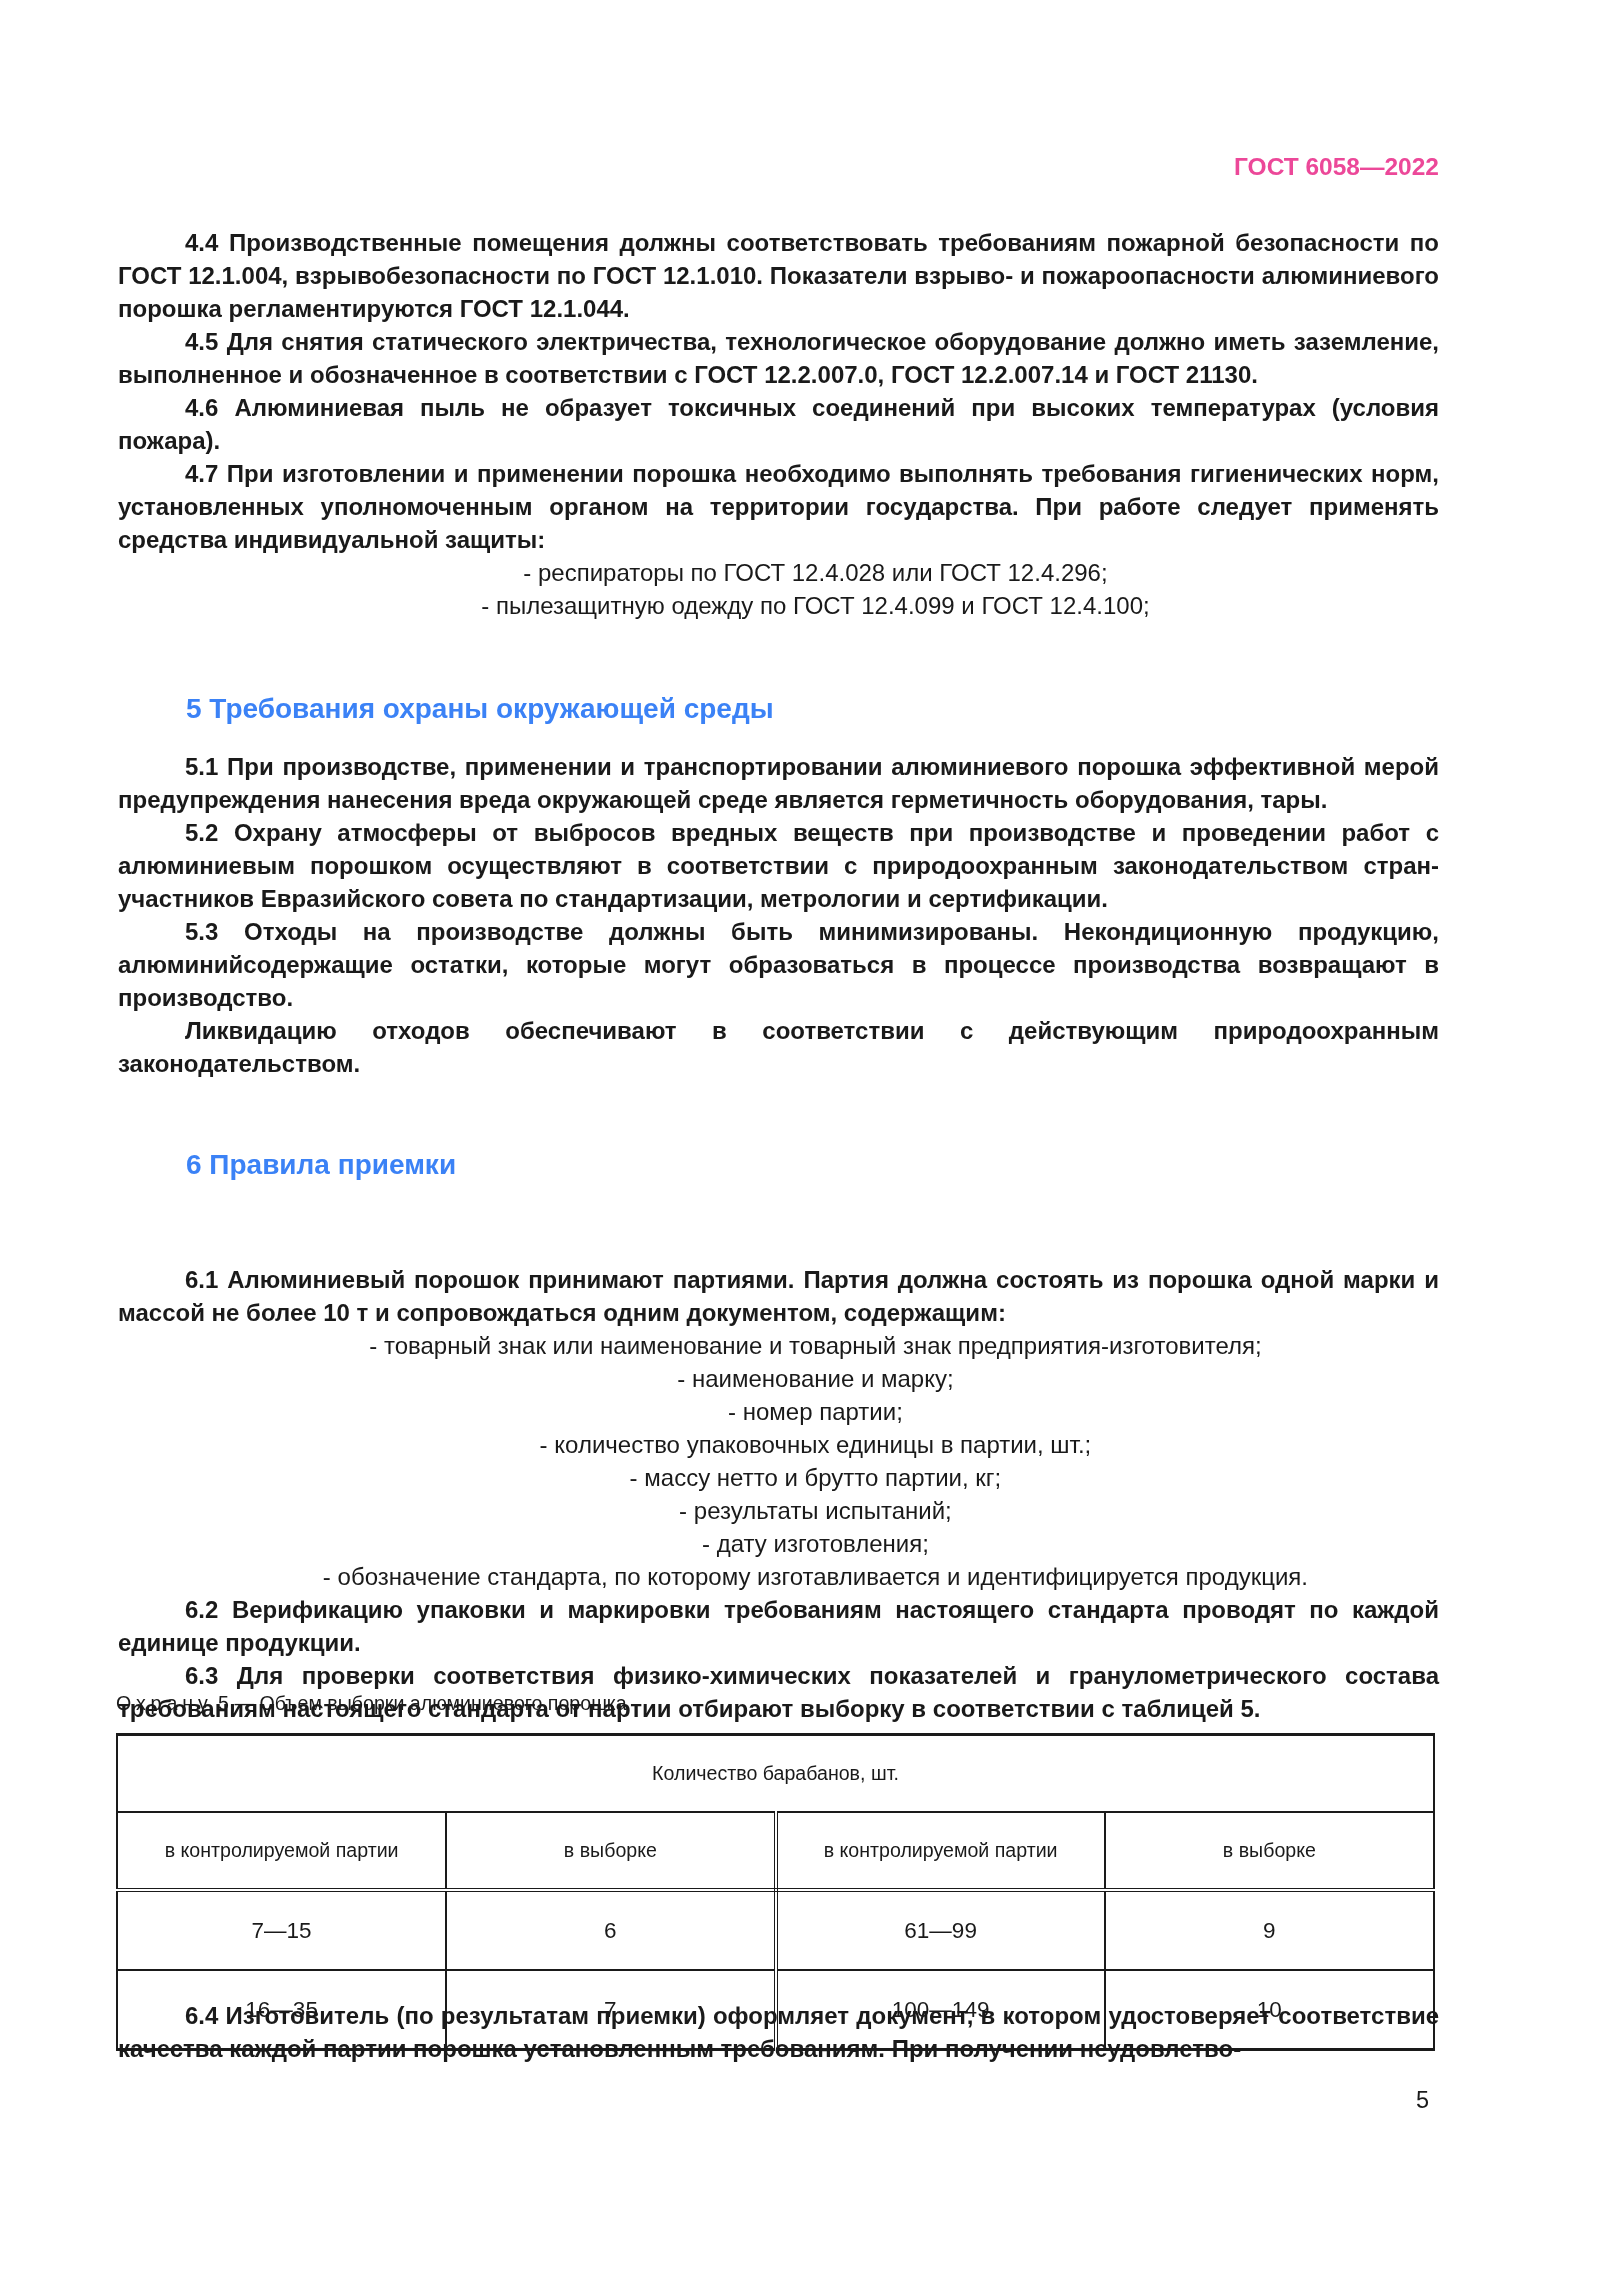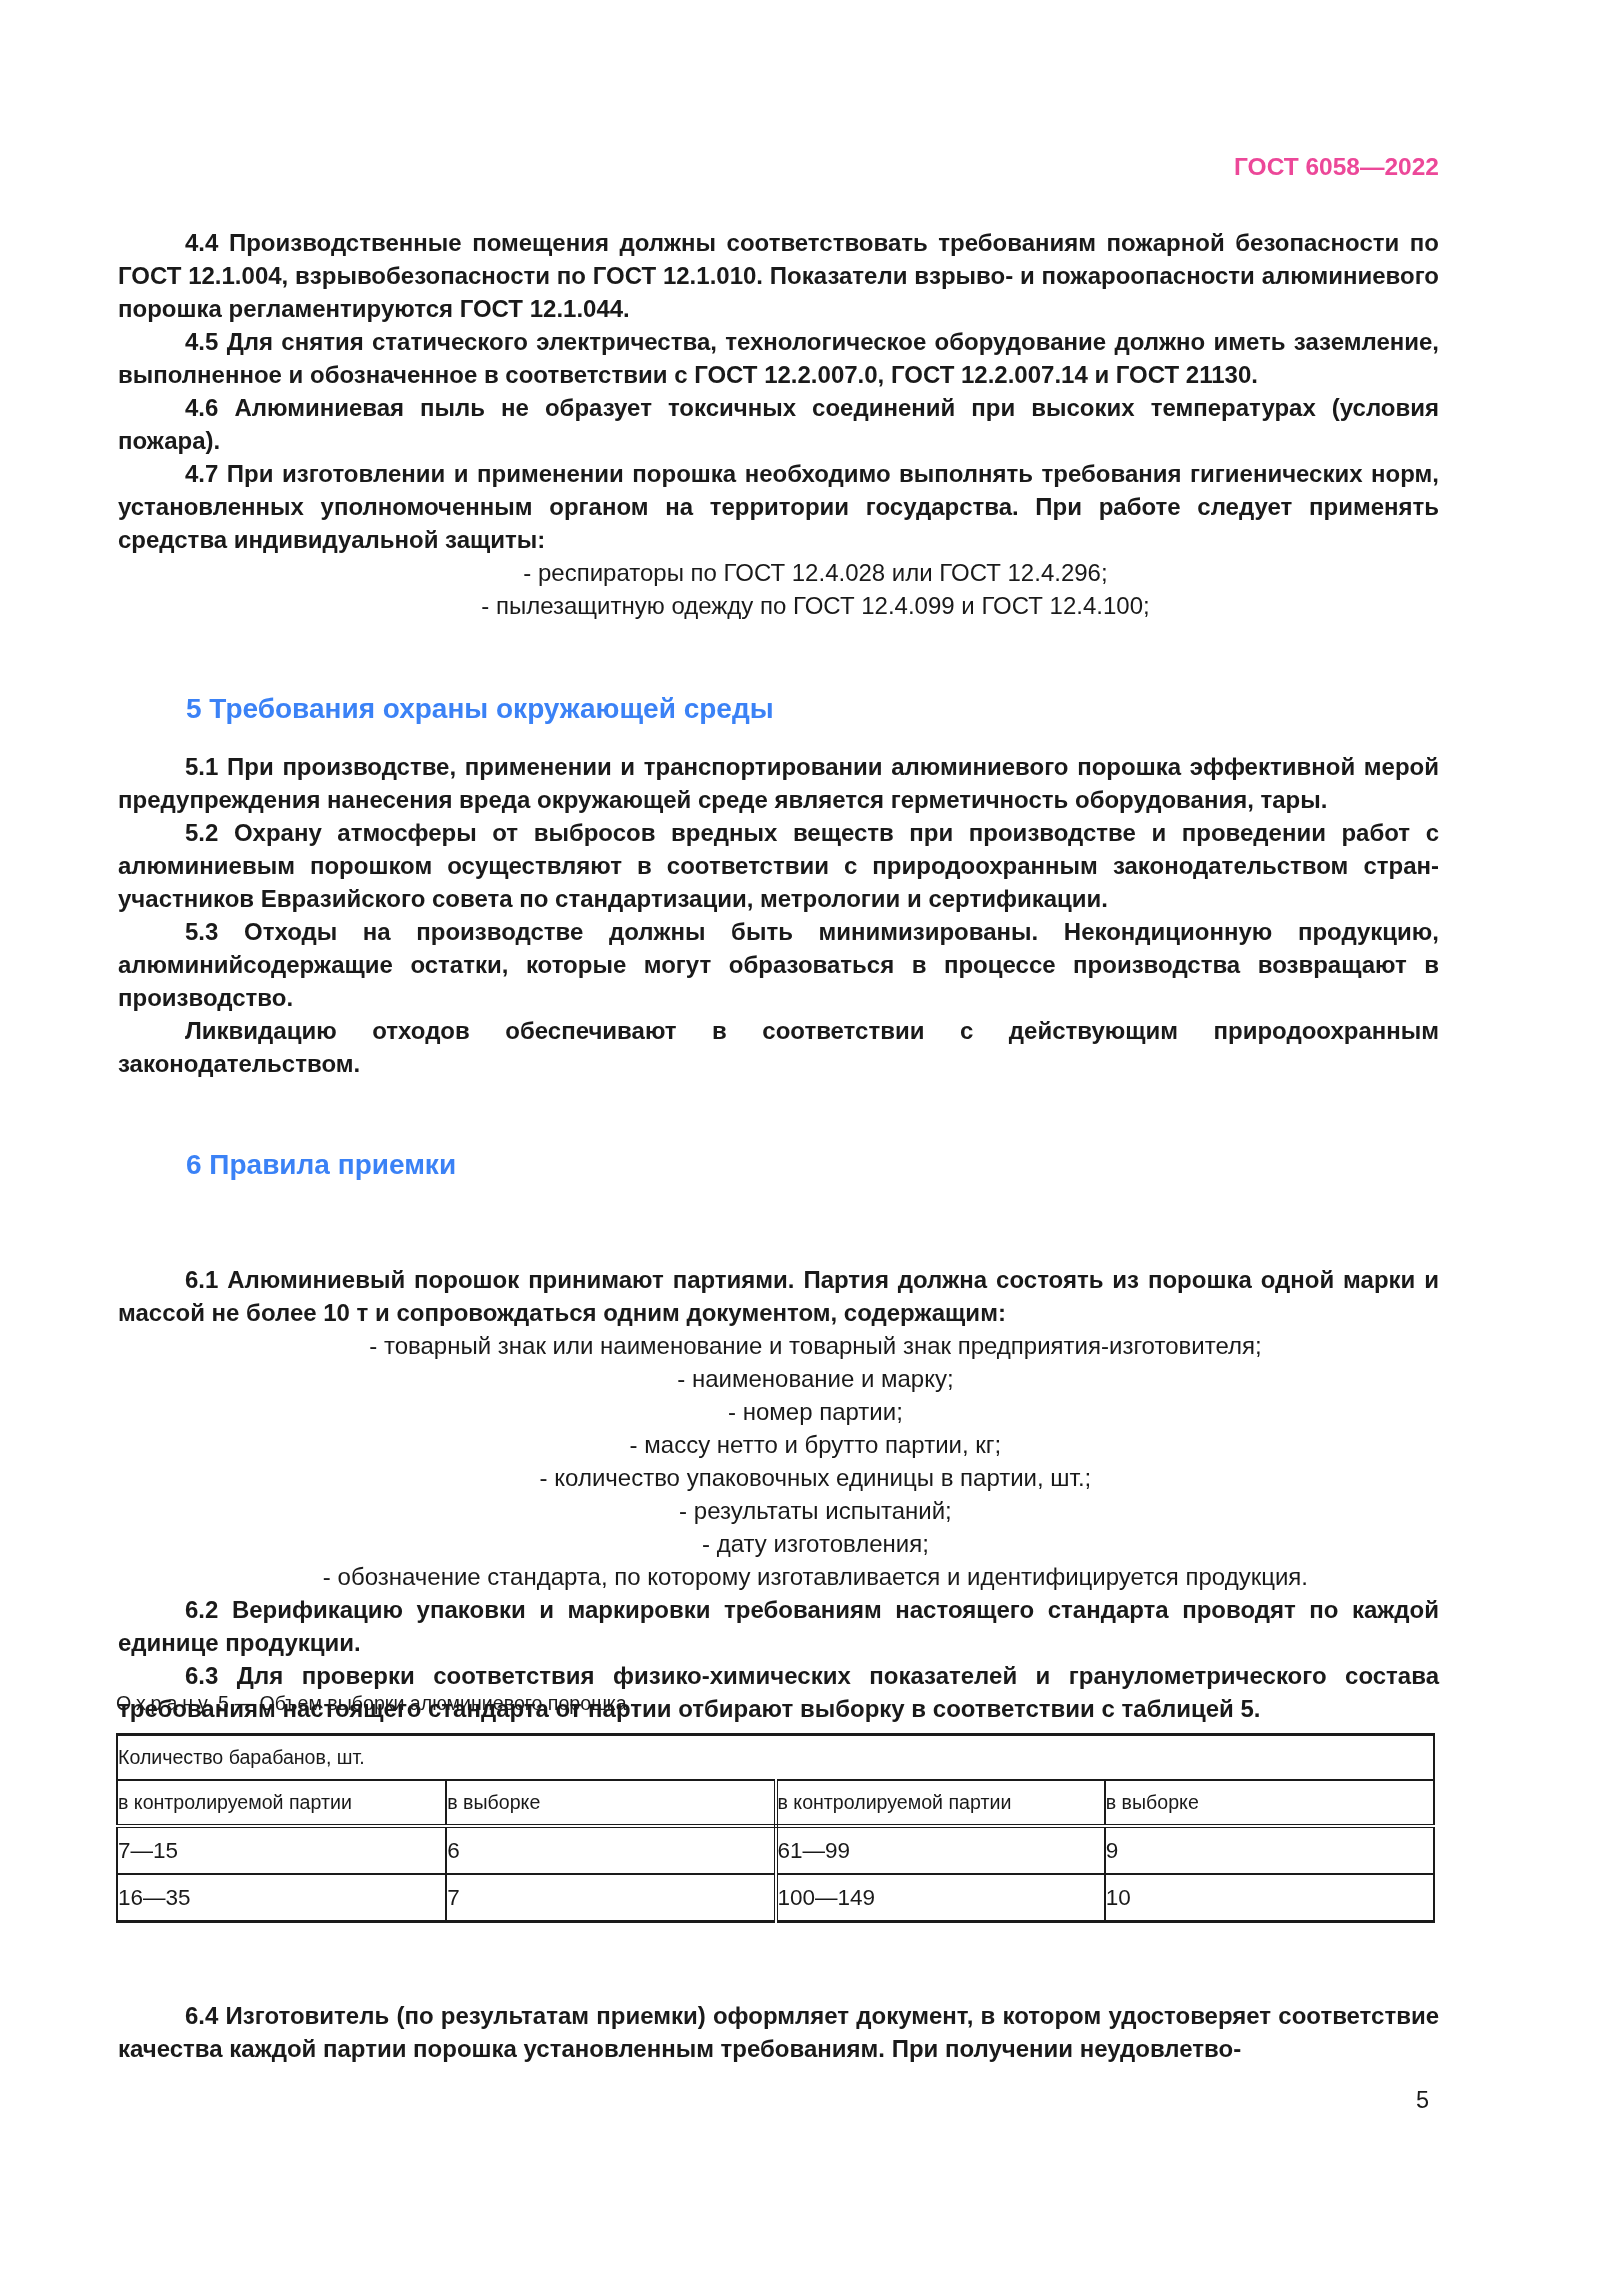--- a/index.html
+++ b/index.html
@@ -7,21 +7,21 @@
          font-family: "Liberation Sans", "DejaVu Sans", sans-serif; color: #1a1a1a; }
   .doc-header { position: absolute; right: 182px; top: 151px; font-weight: bold; font-size: 24.5px; line-height: 31px; color: #ec4899; }
   .block { position: absolute; left: 118px; width: 1321px; font-size: 24px; line-height: 33px; }
   .p { margin: 0; text-align: justify; text-indent: 67px; font-weight: bold; }
   .li { margin: 0; padding-left: 67px; text-align: center; }
   .li .dash { display: inline-block; width: 21.6px; }
   .h { position: absolute; left: 186px; font-weight: bold; font-size: 28px; line-height: 35px; color: #3b82f6; margin: 0; }
   .caption { position: absolute; left: 116px; font-size: 19.6px; line-height: 25.5px; }
   .caption .spaced { letter-spacing: 4.9px; }
   table.t5 { position: absolute; left: 116px; top: 1733px; width: 1319px; border-collapse: collapse; font-size: 20.6px; }
-  table.t5 td { border: 2px solid #1a1a1a; padding: 0; }
+  table.t5 td { border: 2px solid #1a1a1a; text-align: center; padding: 16px; }
   table.t5 tr.h1 td { height: 43px; border-top: 3.9px solid #1a1a1a; font-size: 19.6px; }
   table.t5 tr.h2 td { height: 43px; font-size: 19.6px; border-bottom: 4.9px double #1a1a1a; }
   table.t5 tr.r td { height: 45px; font-size: 22.5px; }
   table.t5 tr.r1 td { border-bottom: 3.9px solid #1a1a1a; }
   table.t5 tr.r3 td { border-bottom: 3.9px solid #1a1a1a; }
   table.t5 td.dbl { border-right: 4.9px double #1a1a1a; }
   .page-num { position: absolute; right: 192px; top: 2086px; font-size: 23.5px; line-height: 29px; }
 </style>
 </head>
 <body>
@@ -44,22 +44,22 @@
   <p class="p">5.3 Отходы на производстве должны быть минимизированы. Некондиционную продукцию, алюминийсодержащие остатки, которые могут образоваться в процессе производства возвращают в производство.</p>
   <p class="p">Ликвидацию отходов обеспечивают в соответствии с действующим природоохранным законодательством.</p>
 </div>
 
 <h2 class="h" style="top:1147px;">6  Правила приемки</h2>
 <div class="block" style="top:1263px;">
   <p class="p">6.1 Алюминиевый порошок принимают партиями. Партия должна состоять из порошка одной марки и массой не более 10 т и сопровождаться одним документом, содержащим:</p>
   <p class="li"><span class="dash">-</span><span>товарный знак или наименование и товарный знак предприятия-изготовителя;</span></p>
   <p class="li"><span class="dash">-</span><span>наименование и марку;</span></p>
   <p class="li"><span class="dash">-</span><span>номер партии;</span></p>
+  <p class="li"><span class="dash">-</span><span>количество упаковочных единицы в партии, шт.;</span></p>
   <p class="li"><span class="dash">-</span><span>массу нетто и брутто партии, кг;</span></p>
-  <p class="li"><span class="dash">-</span><span>количество упаковочных единицы в партии, шт.;</span></p>
   <p class="li"><span class="dash">-</span><span>результаты испытаний;</span></p>
   <p class="li"><span class="dash">-</span><span>дату изготовления;</span></p>
   <p class="li"><span class="dash">-</span><span>обозначение стандарта, по которому изготавливается и идентифицируется продукция.</span></p>
   <p class="p">6.2 Верификацию упаковки и маркировки требованиям настоящего стандарта проводят по каждой единице продукции.</p>
   <p class="p">6.3 Для проверки соответствия физико-химических показателей и гранулометрического состава требованиям настоящего стандарта от партии отбирают выборку в соответствии с таблицей 5.</p>
 </div>
 
 <div class="caption" style="top:1691px;">
   <span class="spaced">Охрану</span>
   <span>5 — Объем выборки алюминиевого порошка</span>

